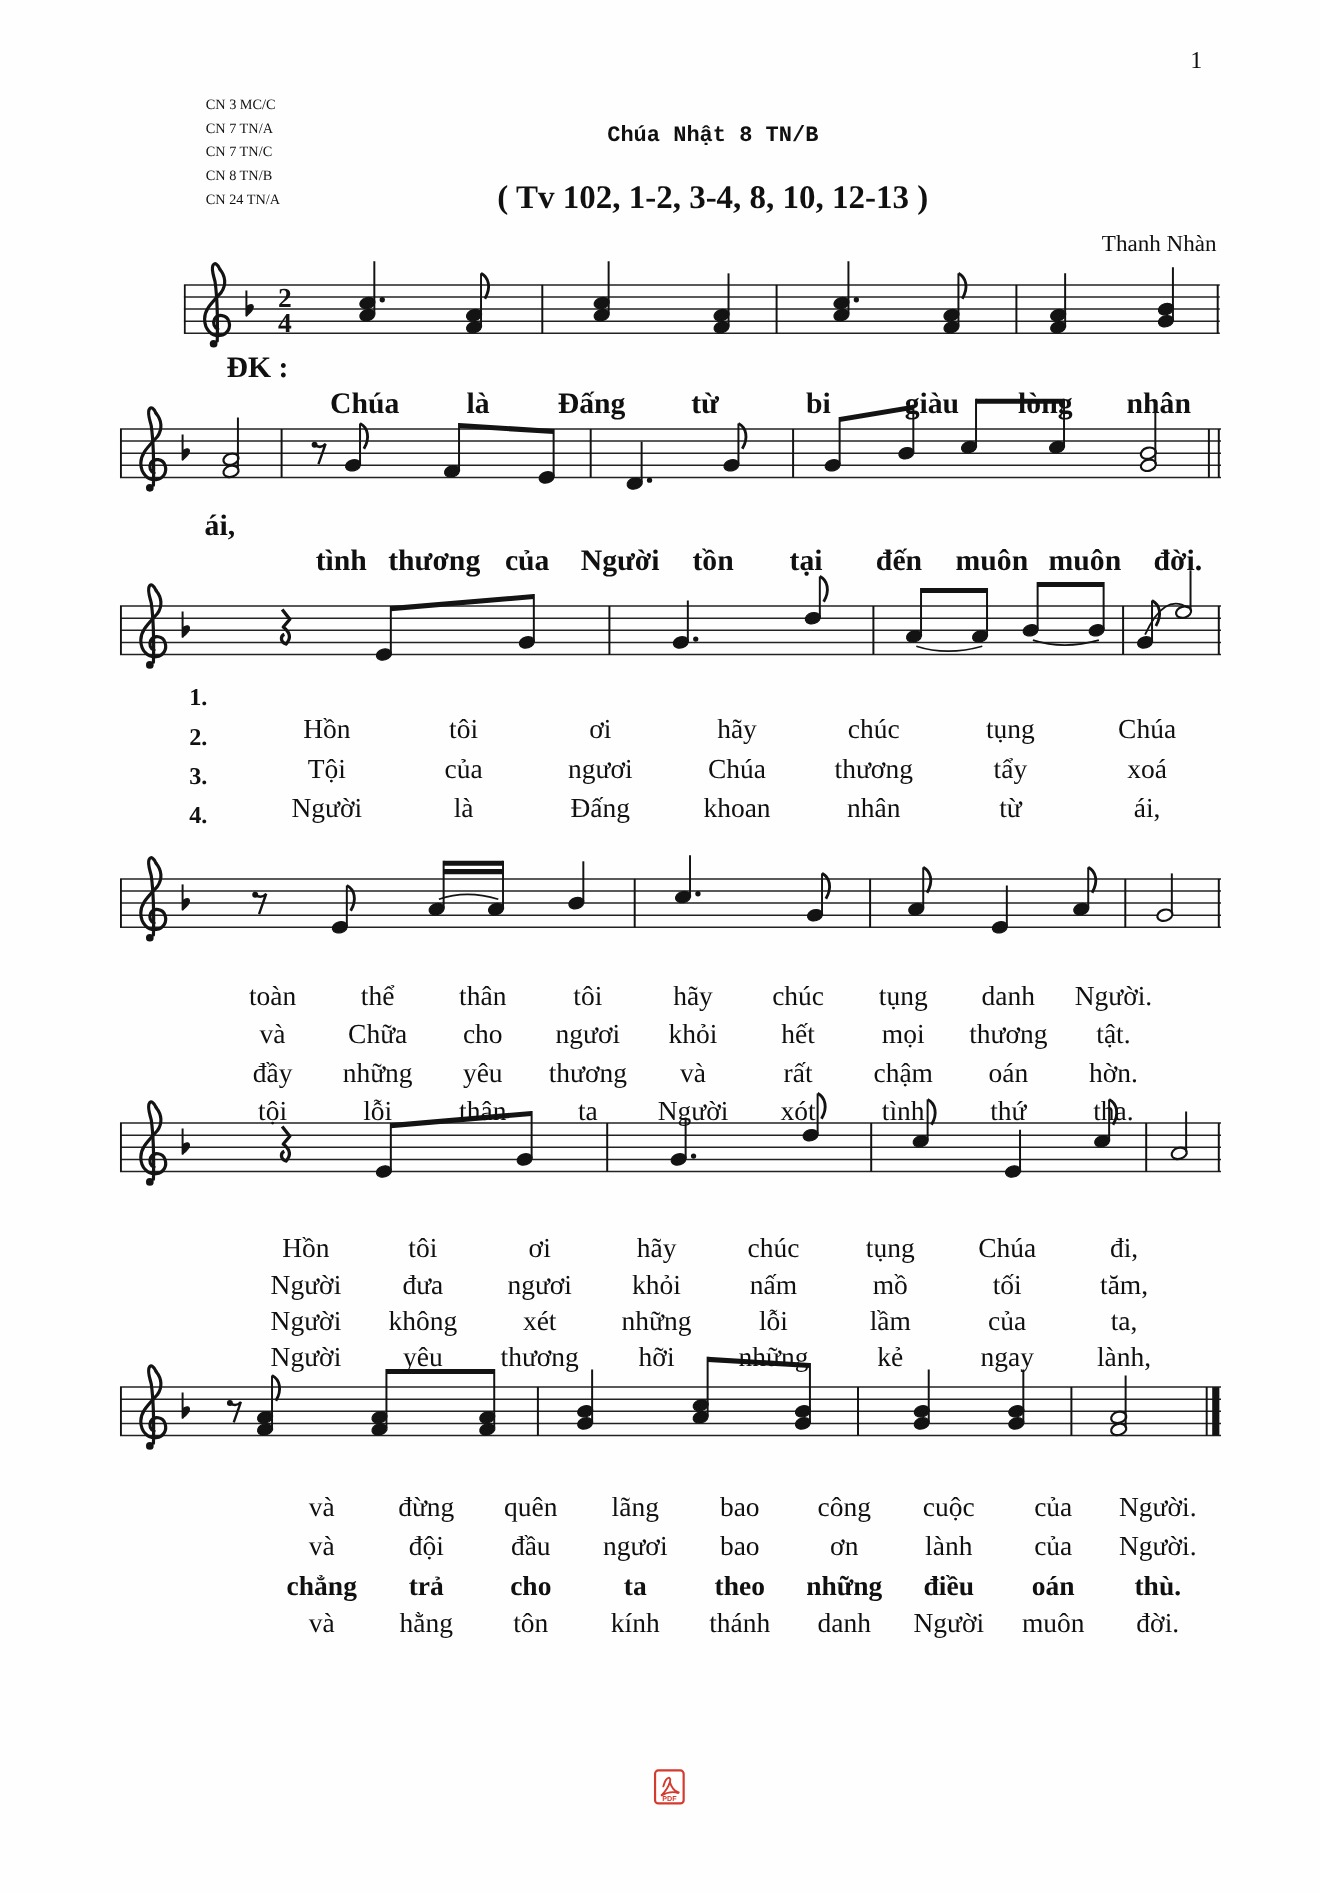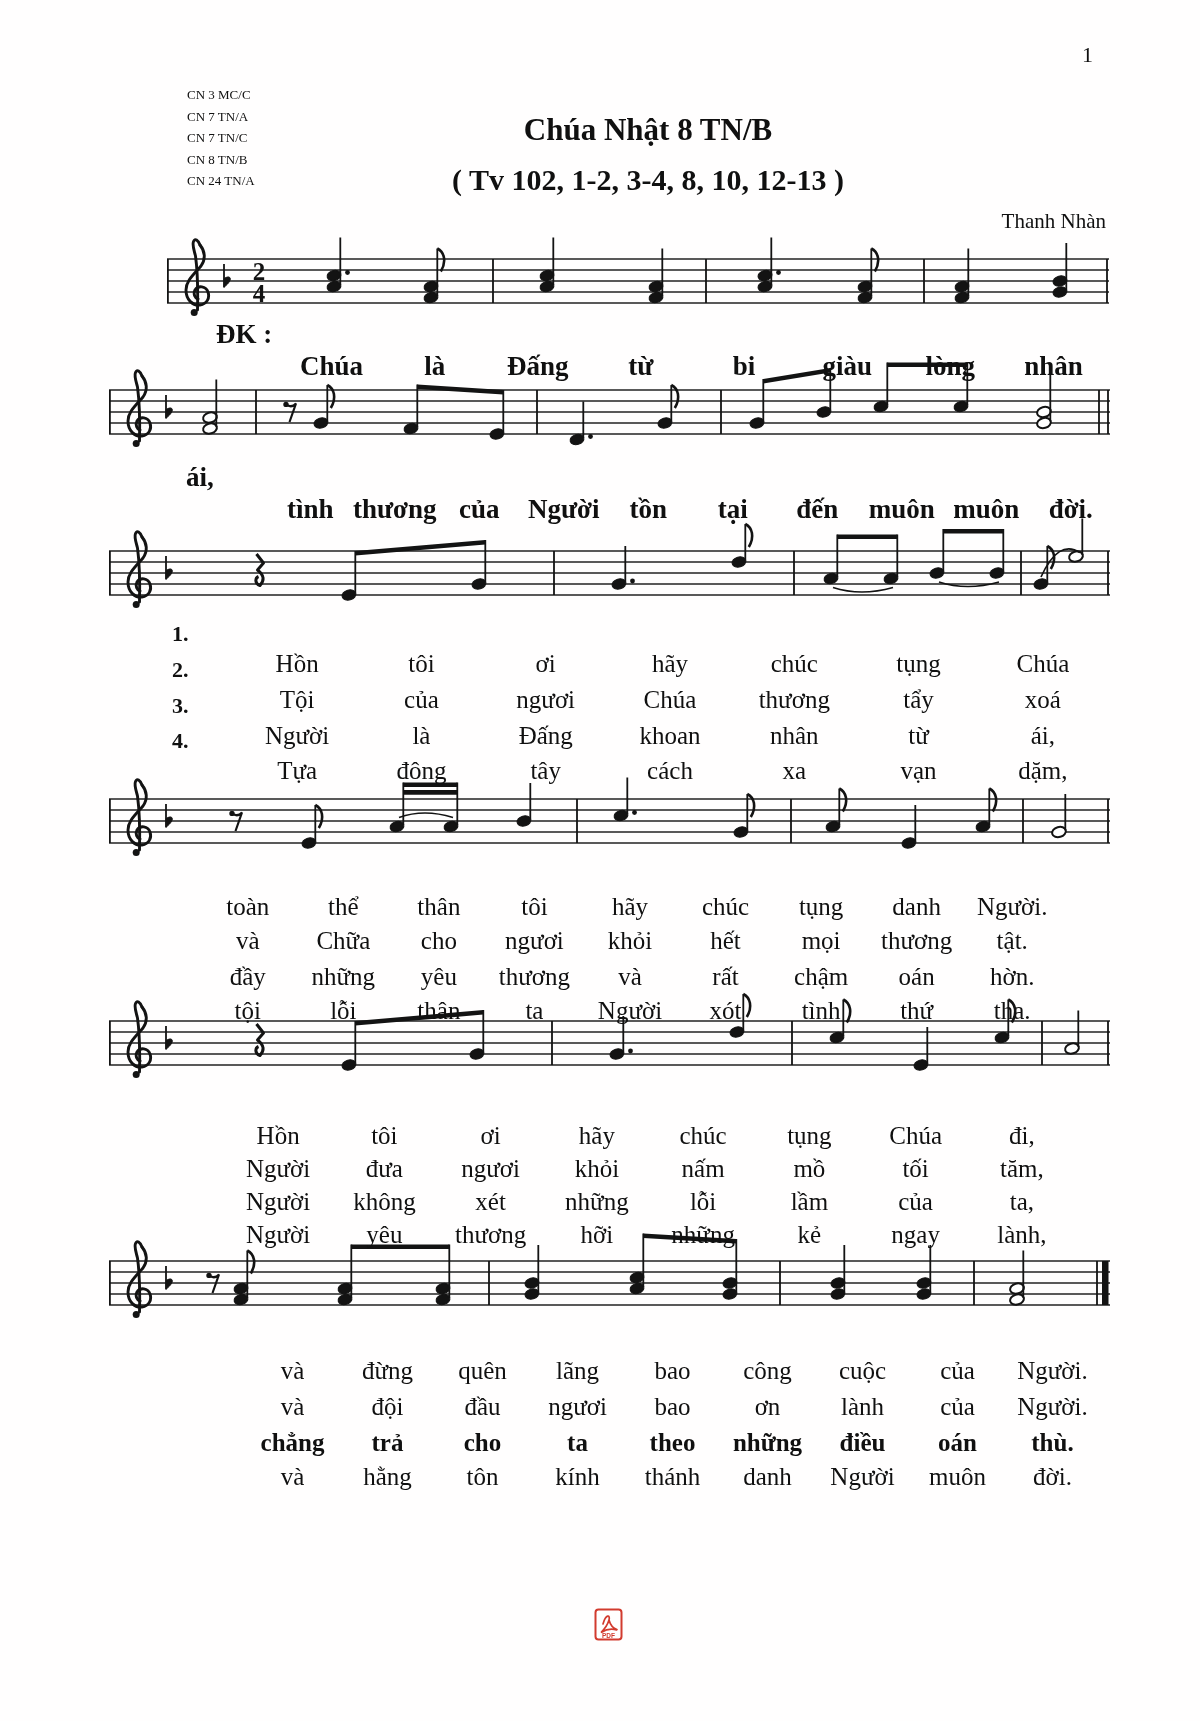--- a/index.html
+++ b/index.html
@@ -2,21 +2,21 @@
 <html><head>
 <meta charset="utf-8">
 <style>
   html,body{margin:0;padding:0;background:#ffffff;}
   .page{position:relative;width:1200px;height:1721px;background:#fffefe;
         font-family:"Liberation Serif", serif;color:#101010;overflow:hidden;}
   .abs{position:absolute;}
   .pagenum{left:1082px;top:42px;font-size:22px;}
   .cn-list{left:175px;top:84px;}
   .cn-line{font-size:13px;line-height:21.5px;white-space:nowrap;margin-left:12px;}
-  .title{left:148px;top:112px;width:1000px;text-align:center;font-size:31px;font-weight:bold;white-space:nowrap;}
+  .title{left:148px;top:112px;width:1000px;text-align:center;font-size:20px;font-weight:bold;white-space:nowrap;font-family:Liberation Mono, monospace;}
   .subtitle{left:148px;top:163px;width:1000px;text-align:center;font-size:30px;font-weight:bold;white-space:nowrap;}
   .composer{top:209px;right:94px;font-size:21px;white-space:nowrap;}
   .lyr-row{left:0;top:0;width:1200px;height:34px;}
   .lyr-bold{font-weight:bold;font-size:27px;}
   .verse{font-size:25px;}
   .vnum{font-weight:bold;font-size:22px;}
   .word-grid{display:grid;margin-top:32px;}
   .cell{text-align:center;white-space:nowrap;}
   .lbl{white-space:nowrap;}
   .footer{left:0;top:1608px;width:1200px;display:flex;justify-content:center;align-items:center;gap:11px;transform:translateX(8px);}
@@ -350,21 +350,21 @@
         <line x1="865" y1="48" x2="865" y2="92" stroke="#131313" stroke-width="1.8"></line>
         <ellipse cx="908" cy="75.5" rx="7" ry="5" fill="#fff" stroke="#131313" stroke-width="2" transform="rotate(-16 908 75.5)"></ellipse>
         <ellipse cx="908" cy="86.5" rx="7" ry="5" fill="#fff" stroke="#131313" stroke-width="2" transform="rotate(-16 908 86.5)"></ellipse>
         <line x1="914.3" y1="85" x2="914.3" y2="37.5" stroke="#131313" stroke-width="1.8"></line>
         <line x1="988" y1="48" x2="988" y2="92" stroke="#131313" stroke-width="1.8"></line>
         <rect x="993" y="48" width="6.5" height="44" fill="#131313"></rect>
       </svg>
     </div>
   <div class="abs" id="lyrics-layer" style="left:0;top:0;">
       <div class="abs lyr-row" style="top: 319px;">
-        <span class="abs lbl lyr-bold" style="left: 216px;">ĐK :</span>
+        <span class="abs lbl lyr-bold" style="left: 206px;">ĐK :</span>
         <div class="abs word-grid " style="left: 280px; width: 825px; grid-template-columns: repeat(8, 1fr);">
           <span class="cell lyr-bold">Chúa</span>
           <span class="cell lyr-bold">là</span>
           <span class="cell lyr-bold">Đấng</span>
           <span class="cell lyr-bold">từ</span>
           <span class="cell lyr-bold">bi</span>
           <span class="cell lyr-bold">giàu</span>
           <span class="cell lyr-bold">lòng</span>
           <span class="cell lyr-bold">nhân</span>
         </div>
@@ -415,29 +415,20 @@
           <span class="cell verse">là</span>
           <span class="cell verse">Đấng</span>
           <span class="cell verse">khoan</span>
           <span class="cell verse">nhân</span>
           <span class="cell verse">từ</span>
           <span class="cell verse">ái,</span>
         </div>
       </div>
       <div class="abs lyr-row" style="top: 725px;">
         <span class="abs vnum" style="left: 172px; top: 3px;">4.</span>
-        <div class="abs word-grid " style="left: 235px; width: 870px; grid-template-columns: repeat(7, 1fr);">
-          <span class="cell verse">Tựa</span>
-          <span class="cell verse">đông</span>
-          <span class="cell verse">tây</span>
-          <span class="cell verse">cách</span>
-          <span class="cell verse">xa</span>
-          <span class="cell verse">vạn</span>
-          <span class="cell verse">dặm,</span>
-        </div>
       </div>
       <div class="abs lyr-row" style="top: 861px;">
         <div class="abs word-grid " style="left: 200px; width: 860px; grid-template-columns: repeat(9, 1fr);">
           <span class="cell verse">toàn</span>
           <span class="cell verse">thể</span>
           <span class="cell verse">thân</span>
           <span class="cell verse">tôi</span>
           <span class="cell verse">hãy</span>
           <span class="cell verse">chúc</span>
           <span class="cell verse">tụng</span>

